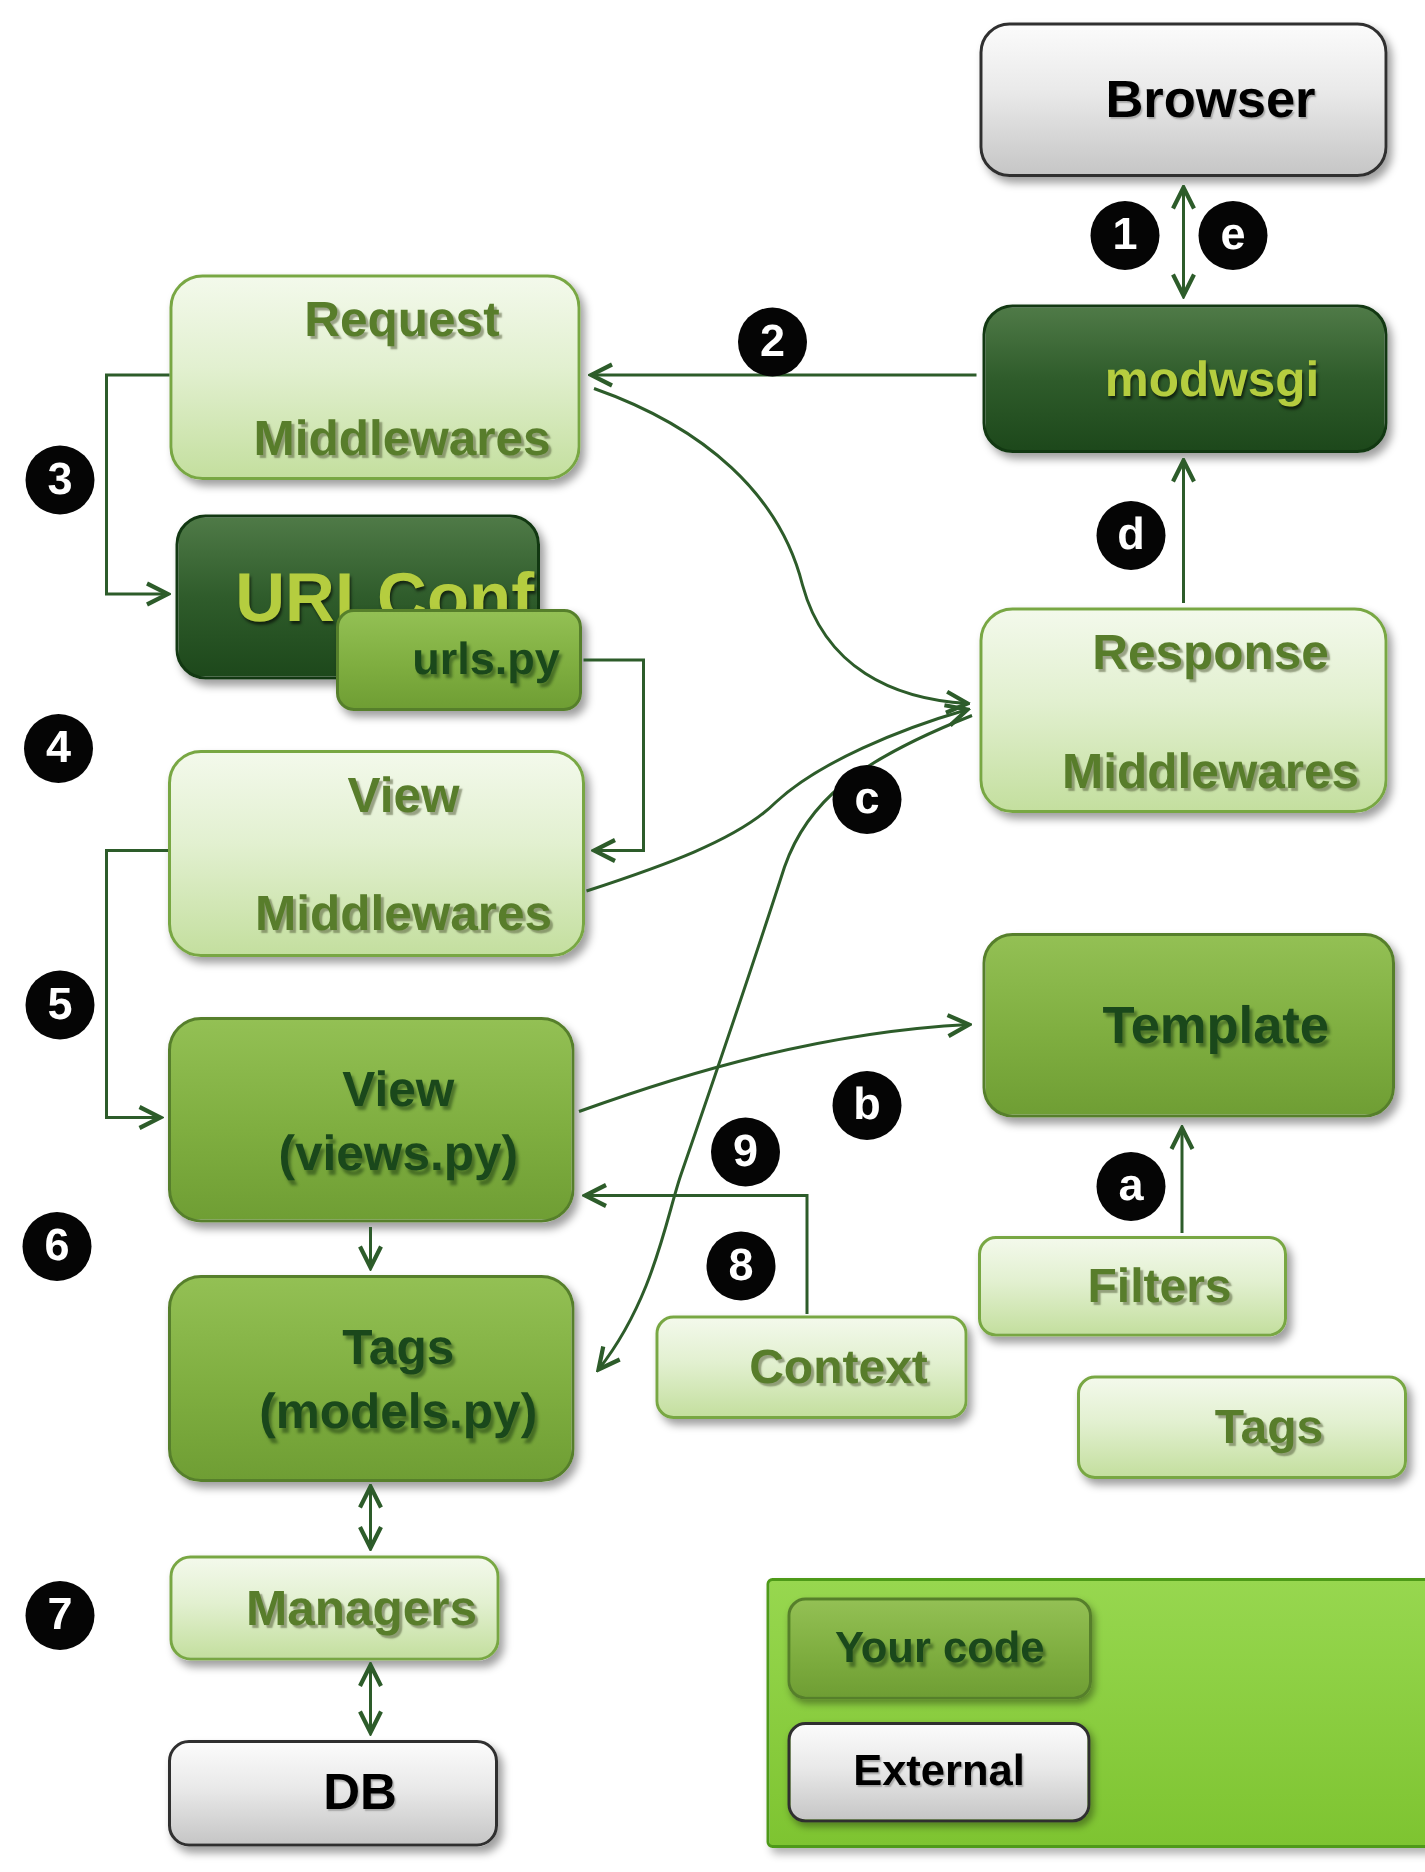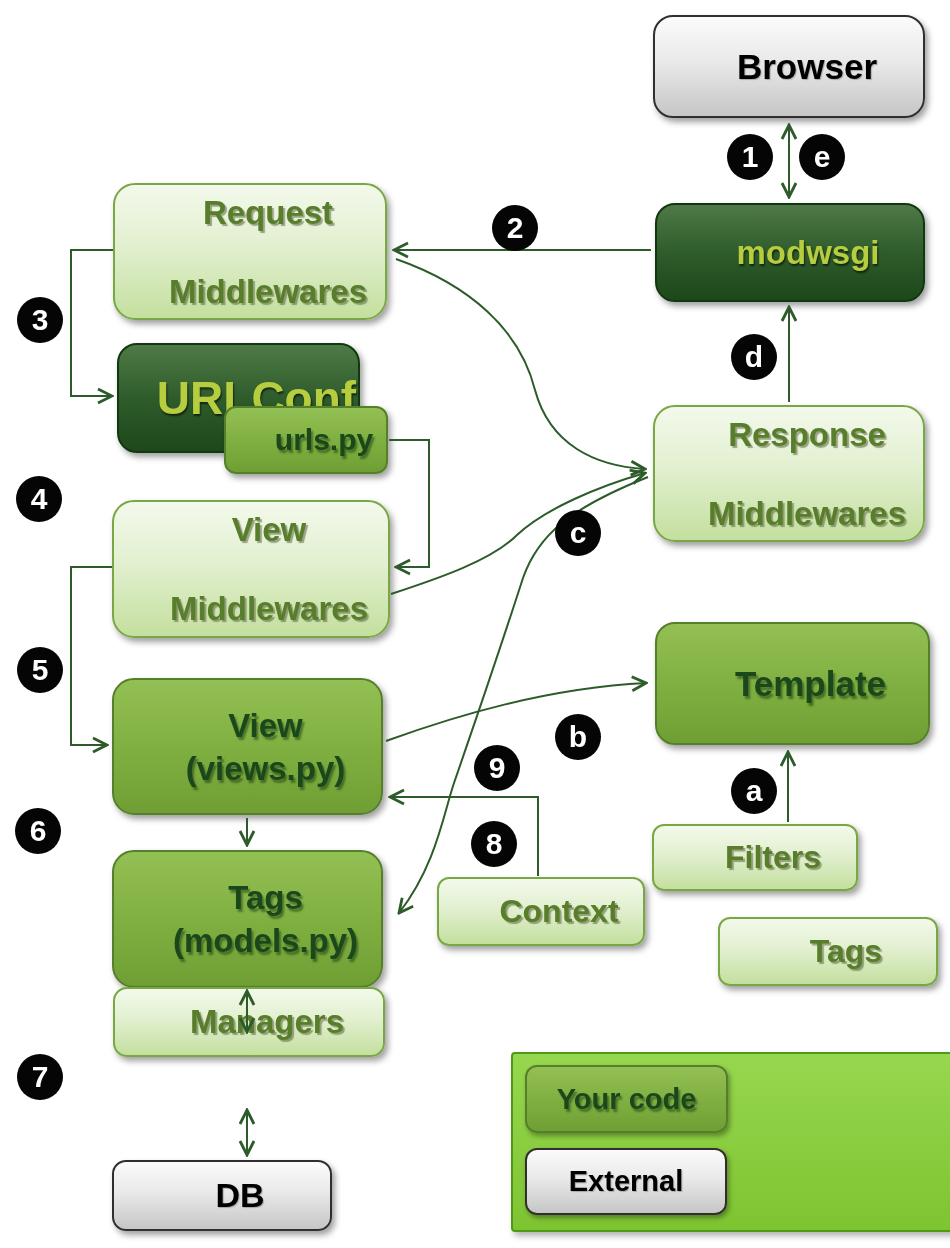--- a/index.html
+++ b/index.html
@@ -21,21 +21,21 @@
          border:2px solid #a3c878;color:#6e8f3a;text-shadow:2px 2px 1px rgba(110,120,80,.5);}
 
   #browser{left:653px;top:15px;width:272px;height:103px;border-radius:20px;font-size:35px;}
   #modwsgi{left:655px;top:203px;width:270px;height:99px;border-radius:20px;font-size:33px;}
   #request-mw{left:113px;top:183px;width:274px;height:137px;border-radius:22px;font-size:33px;line-height:43px;}
   #urlconf{left:117px;top:343px;width:243px;height:110px;border-radius:20px;font-size:46px;z-index:2;}
   #urls-py{left:224px;top:406px;width:164px;height:68px;border-radius:12px;font-size:30px;z-index:3;}
   #view-mw{left:112px;top:500px;width:278px;height:138px;border-radius:22px;font-size:33px;line-height:43px;}
   #view{left:112px;top:678px;width:271px;height:137px;border-radius:22px;font-size:33px;line-height:43px;}
   #model{left:112px;top:850px;width:271px;height:138px;border-radius:22px;font-size:33px;line-height:43px;}
-  #managers{left:113px;top:987px;width:272px;height:70px;border-radius:14px;font-size:33px;}
+  #managers{left:113px;top:1037px;width:220px;height:70px;border-radius:14px;font-size:33px;}
   #db{left:112px;top:1160px;width:220px;height:71px;border-radius:14px;font-size:34px;}
   #response-mw{left:653px;top:405px;width:272px;height:137px;border-radius:22px;font-size:33px;line-height:43px;}
   #template{left:655px;top:622px;width:275px;height:123px;border-radius:20px;font-size:35px;}
   #filters{left:652px;top:824px;width:206px;height:67px;border-radius:12px;font-size:32px;z-index:2;}
   #tags{left:718px;top:877px;width:220px;height:69px;border-radius:12px;font-size:32px;z-index:3;margin-top:40px;}
   #context{left:437px;top:877px;width:208px;height:69px;border-radius:12px;font-size:32px;}
 
   .badge{position:absolute;width:46px;height:46px;border-radius:50%;background:#050505;color:#ffffff;
          display:flex;align-items:center;justify-content:center;font-weight:bold;font-size:30px;z-index:10;}
   #b1{left:727px;top:134px;}  #be{left:799px;top:134px;}

